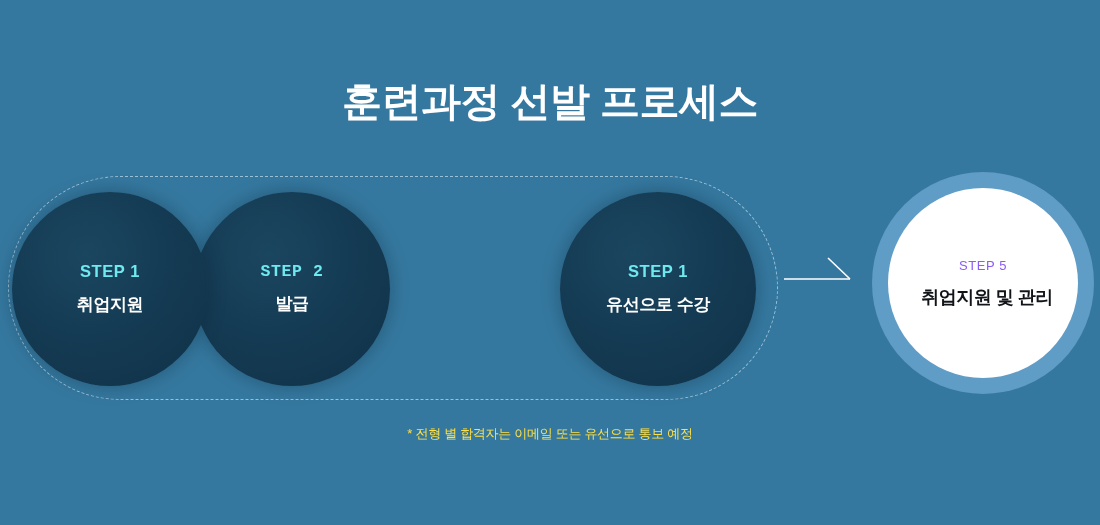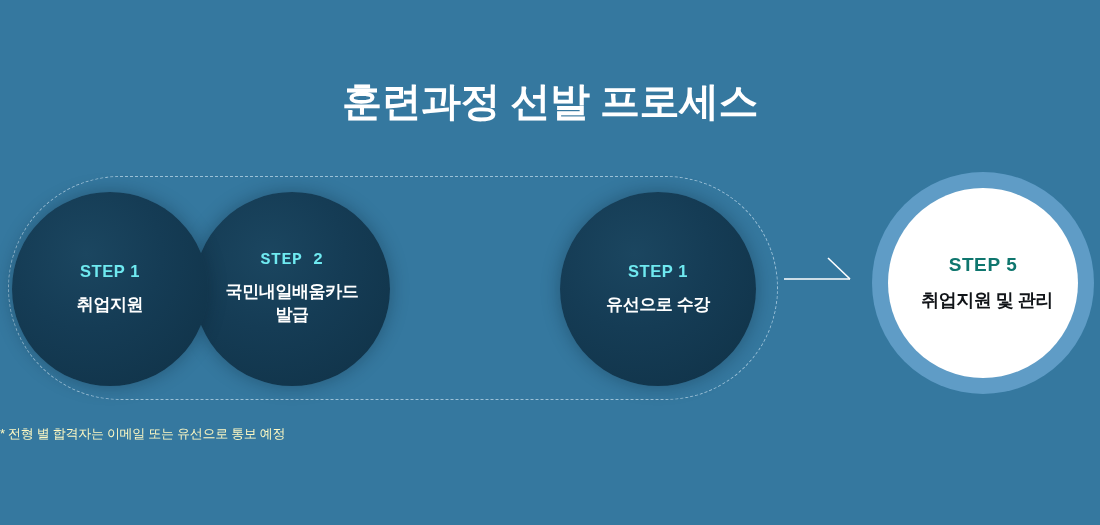--- a/index.html
+++ b/index.html
@@ -112,46 +112,46 @@
     height: 190px;
     border-radius: 50%;
     background: #ffffff;
     display: flex;
     flex-direction: column;
     align-items: center;
     justify-content: center;
     text-align: center;
   }
   .step5-label {
-    font-size: 19px;
-    font-weight: 700;
-    color: #0f766e;
+    font-size: 13px;
+    font-weight: 400;
+    color: #8b5cf6;
     letter-spacing: 0.6px;
     margin-bottom: 12px;
     white-space: nowrap;
   }
   .step5-text {
     font-size: 18px;
     font-weight: 700;
     color: #111418;
     letter-spacing: -0.5px;
     white-space: nowrap;
     margin-left: 8px;
   }
 
   
   .footnote {
     position: absolute;
     top: 425px;
     left: 0;
     width: 1100px;
-    text-align: left;
+    text-align: center;
     font-size: 13px;
     font-weight: 400;
-    color: #fef9c3;
+    color: #fde047;
     letter-spacing: -0.3px;
     white-space: nowrap;
   }
 </style>
 </head>
 <body>
 
 <div class="title">훈련과정 선발 프로세스</div>
 
 <div class="dashed-track"></div>
@@ -161,21 +161,20 @@
   <div class="step-circle c1">
     <div class="step-label">STEP 1</div>
     <div class="step-text">
       <div>취업지원</div>
     </div>
   </div>
 
   <div class="step-circle c2">
     <div class="step-label">STEP 2</div>
     <div class="step-text">
-      <div>국민내일배움카드</div>
       <div>발급</div>
     </div>
   </div>
 
 
   <div class="step-circle c4">
     <div class="step-label">STEP 1</div>
     <div class="step-text">
       <div>유선으로 수강</div>
     </div>

